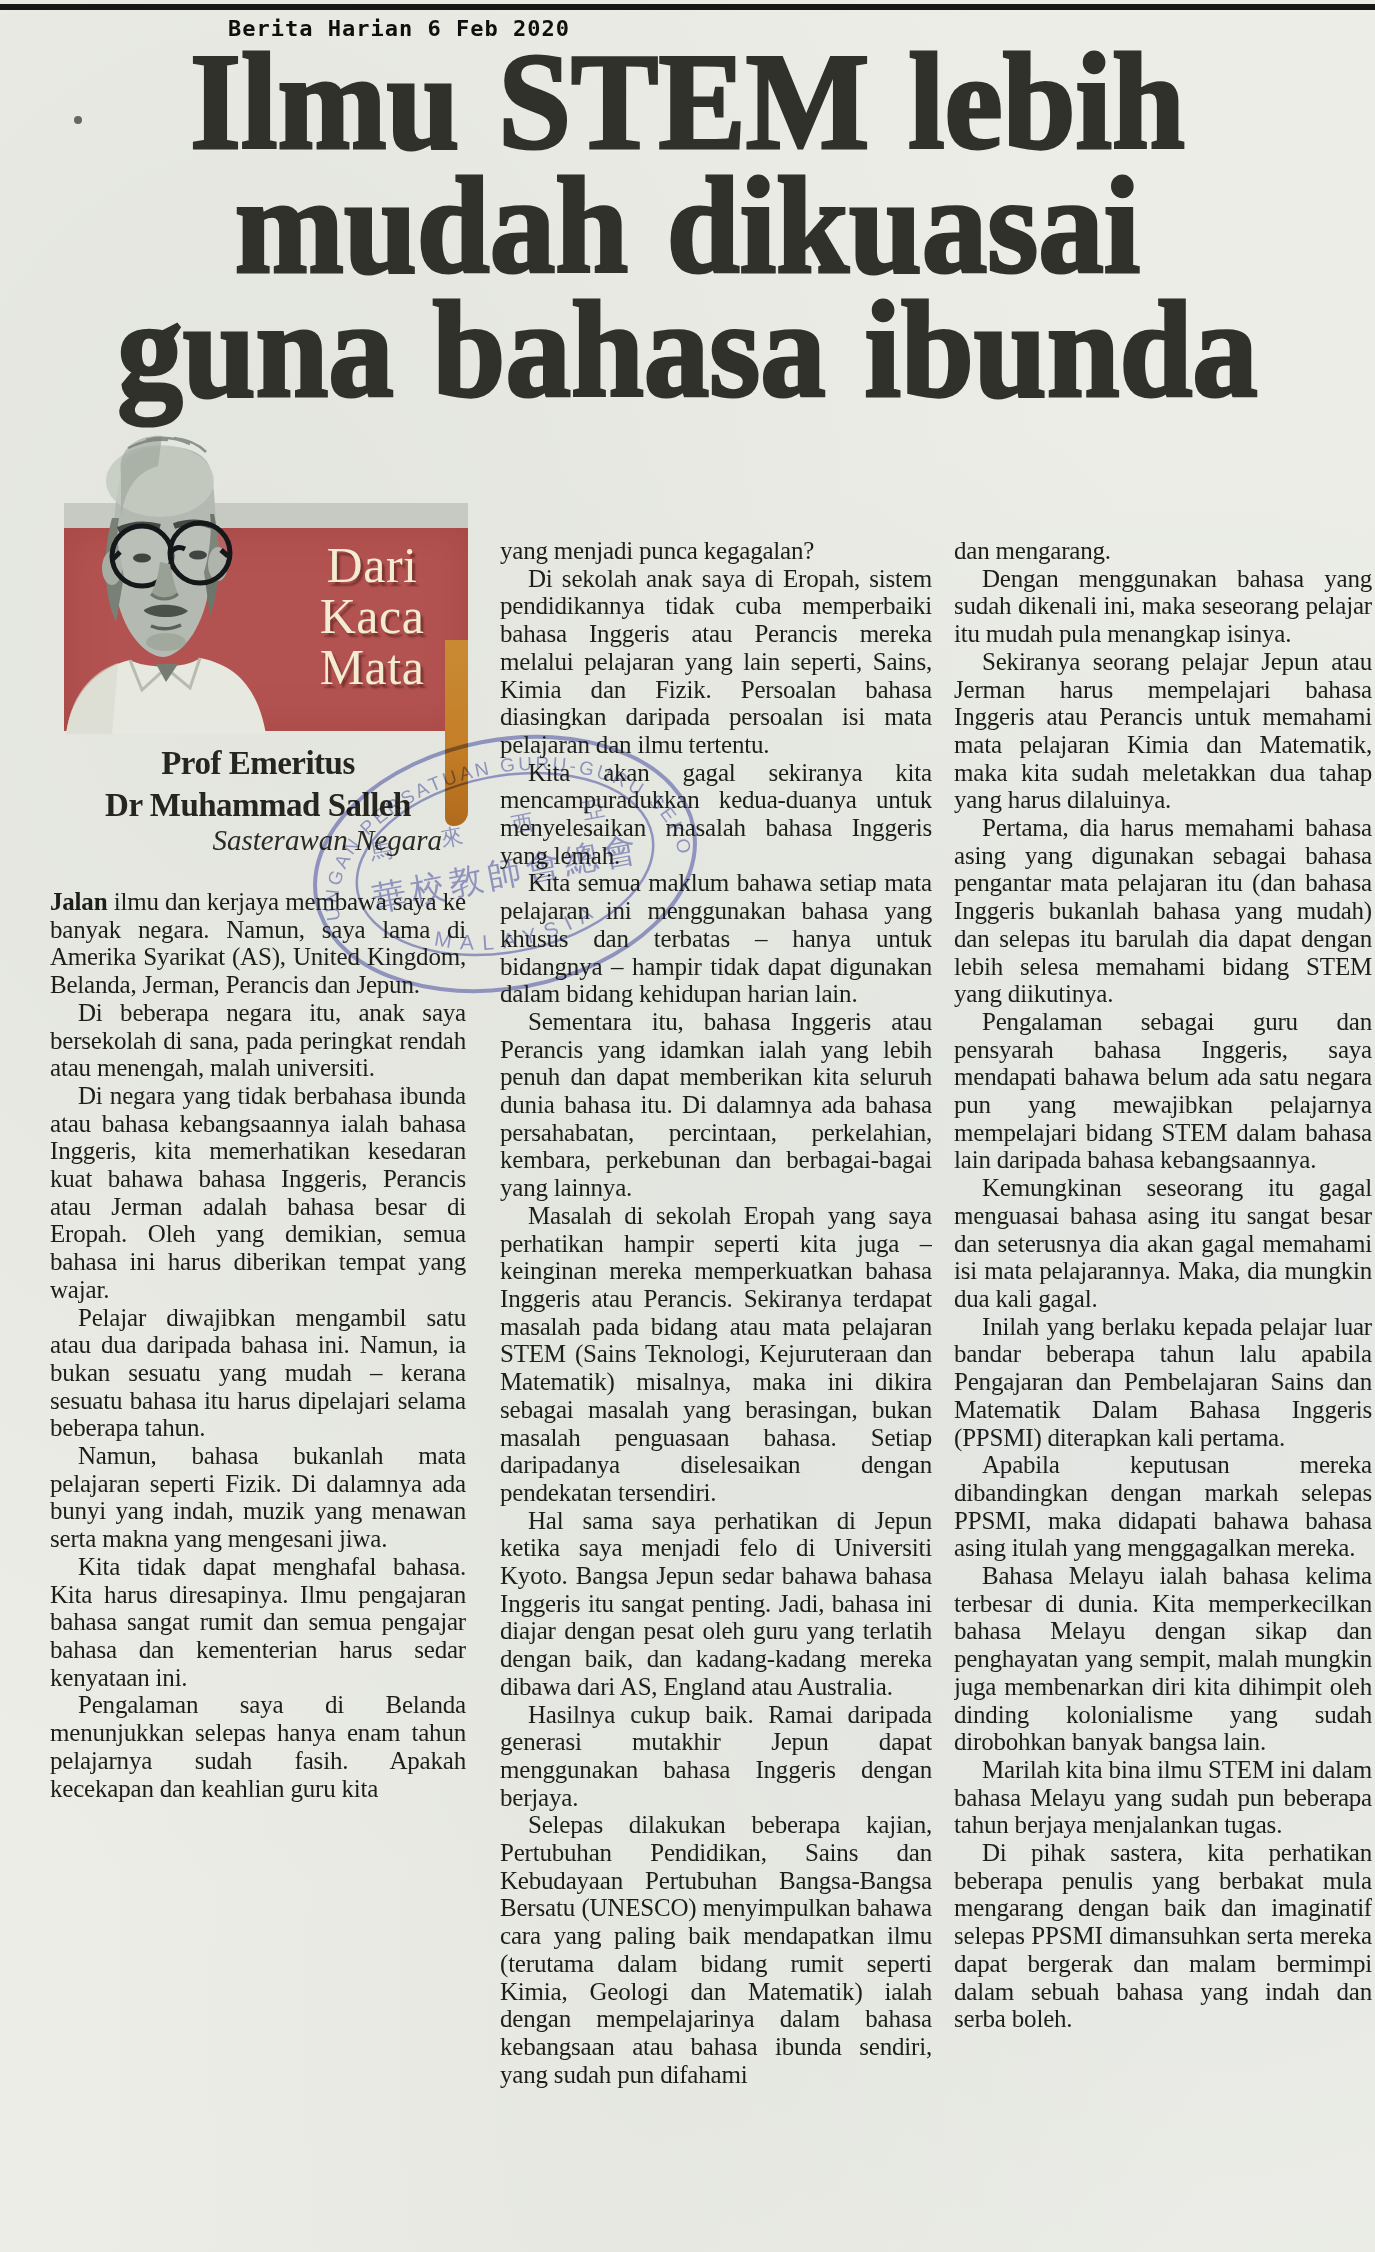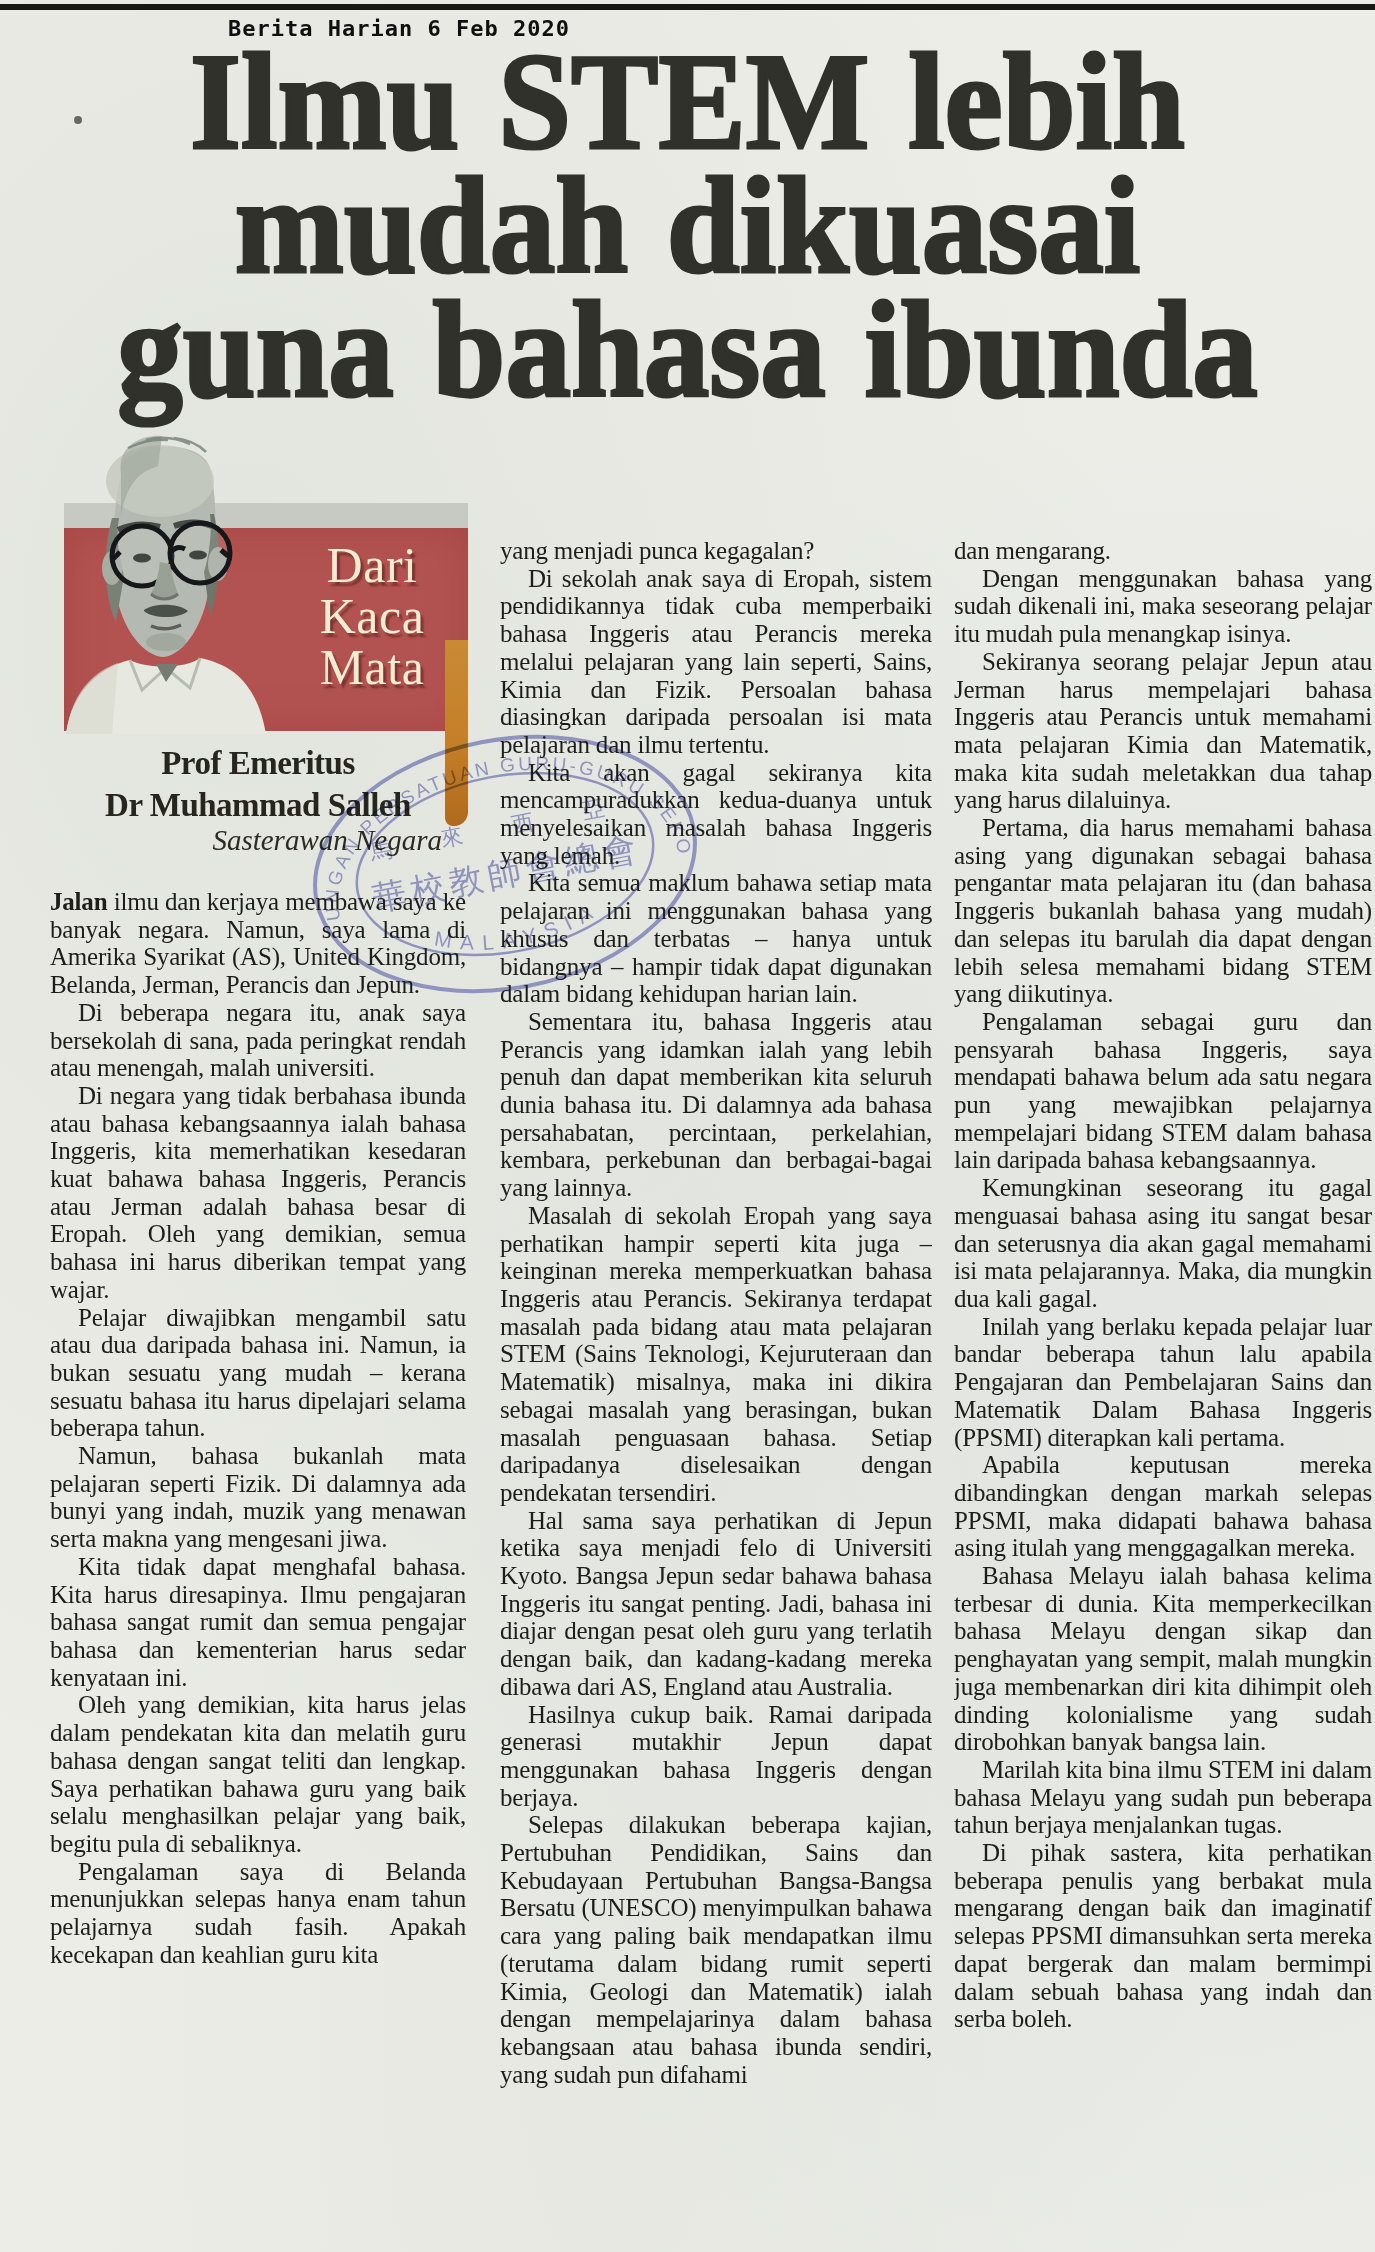--- a/index.html
+++ b/index.html
@@ -173,21 +173,20 @@
   </div>
 
   <div class="col" id="col1">
     <p><span class="lead-word">Jalan</span><span> ilmu dan kerjaya membawa saya ke banyak negara. Namun, saya lama di Amerika Syarikat (AS), United Kingdom, Belanda, Jerman, Perancis dan Jepun.</span></p>
 
   <p>Di beberapa negara itu, anak saya bersekolah di sana, pada peringkat rendah atau menengah, malah universiti.</p>
       <p>Di negara yang tidak berbahasa ibunda atau bahasa kebangsaannya ialah bahasa Inggeris, kita memerhatikan kesedaran kuat bahawa bahasa Inggeris, Perancis atau Jerman adalah bahasa besar di Eropah. Oleh yang demikian, semua bahasa ini harus diberikan tempat yang wajar.</p>
       <p>Pelajar diwajibkan mengambil satu atau dua daripada bahasa ini. Namun, ia bukan sesuatu yang mudah – kerana sesuatu bahasa itu harus dipelajari selama beberapa tahun.</p>
       <p>Namun, bahasa bukanlah mata pelajaran seperti Fizik. Di dalamnya ada bunyi yang indah, muzik yang menawan serta makna yang mengesani jiwa.</p>
       <p>Kita tidak dapat menghafal bahasa. Kita harus diresapinya. Ilmu pengajaran bahasa sangat rumit dan semua pengajar bahasa dan kementerian harus sedar kenyataan ini.</p>
-      <p>Oleh yang demikian, kita harus jelas dalam pendekatan kita dan melatih guru bahasa dengan sangat teliti dan lengkap. Saya perhatikan bahawa guru yang baik selalu menghasilkan pelajar yang baik, begitu pula di sebaliknya.</p>
       <p>Pengalaman saya di Belanda menunjukkan selepas hanya enam tahun pelajarnya sudah fasih. Apakah kecekapan dan keahlian guru kita</p>
     </div>
 
   <div class="col" id="col2">
 
   <p>yang menjadi punca kegagalan?</p>
       <p>Di sekolah anak saya di Eropah, sistem pendidikannya tidak cuba memperbaiki bahasa Inggeris atau Perancis mereka melalui pelajaran yang lain seperti, Sains, Kimia dan Fizik. Persoalan bahasa diasingkan daripada persoalan isi mata pelajaran dan ilmu tertentu.</p>
       <p>Kita akan gagal sekiranya kita mencampuradukkan kedua-duanya untuk menyelesaikan masalah bahasa Inggeris yang lemah.</p>
       <p>Kita semua maklum bahawa setiap mata pelajaran ini menggunakan bahasa yang khusus dan terbatas – hanya untuk bidangnya – hampir tidak dapat digunakan dalam bidang kehidupan harian lain.</p>
       <p>Sementara itu, bahasa Inggeris atau Perancis yang idamkan ialah yang lebih penuh dan dapat memberikan kita seluruh dunia bahasa itu. Di dalamnya ada bahasa persahabatan, percintaan, perkelahian, kembara, perkebunan dan berbagai-bagai yang lainnya.</p>

